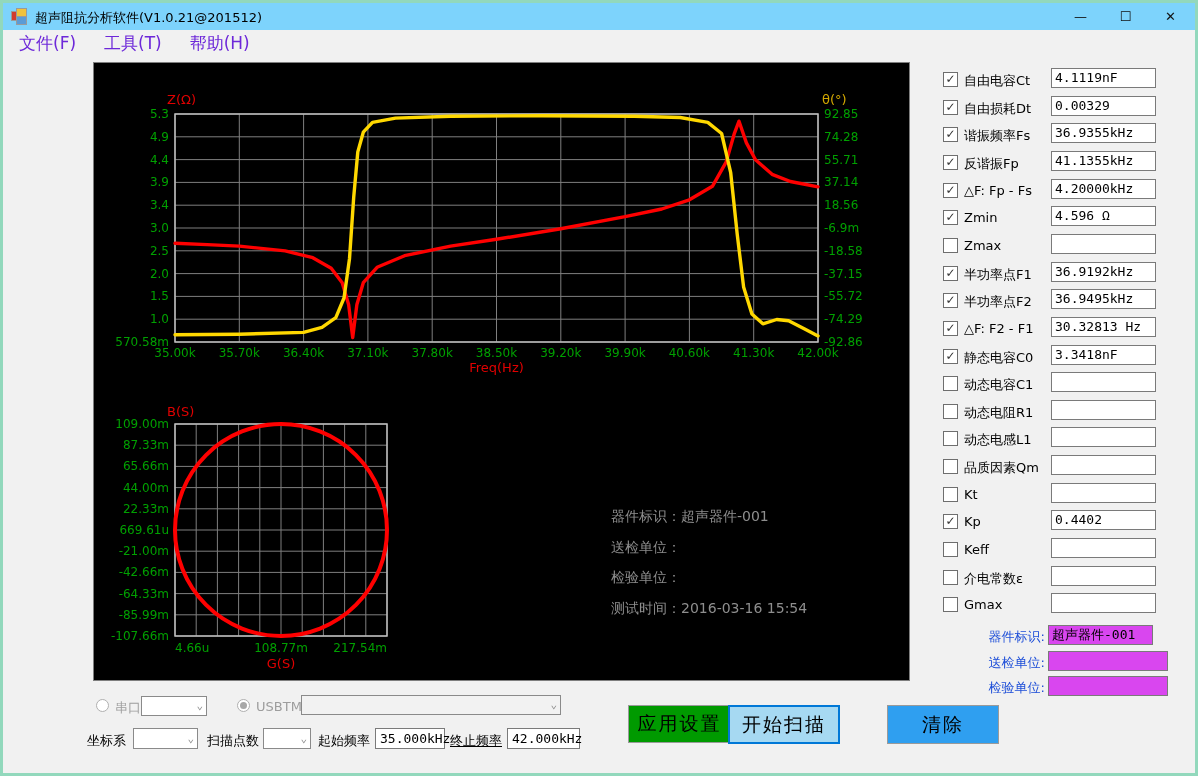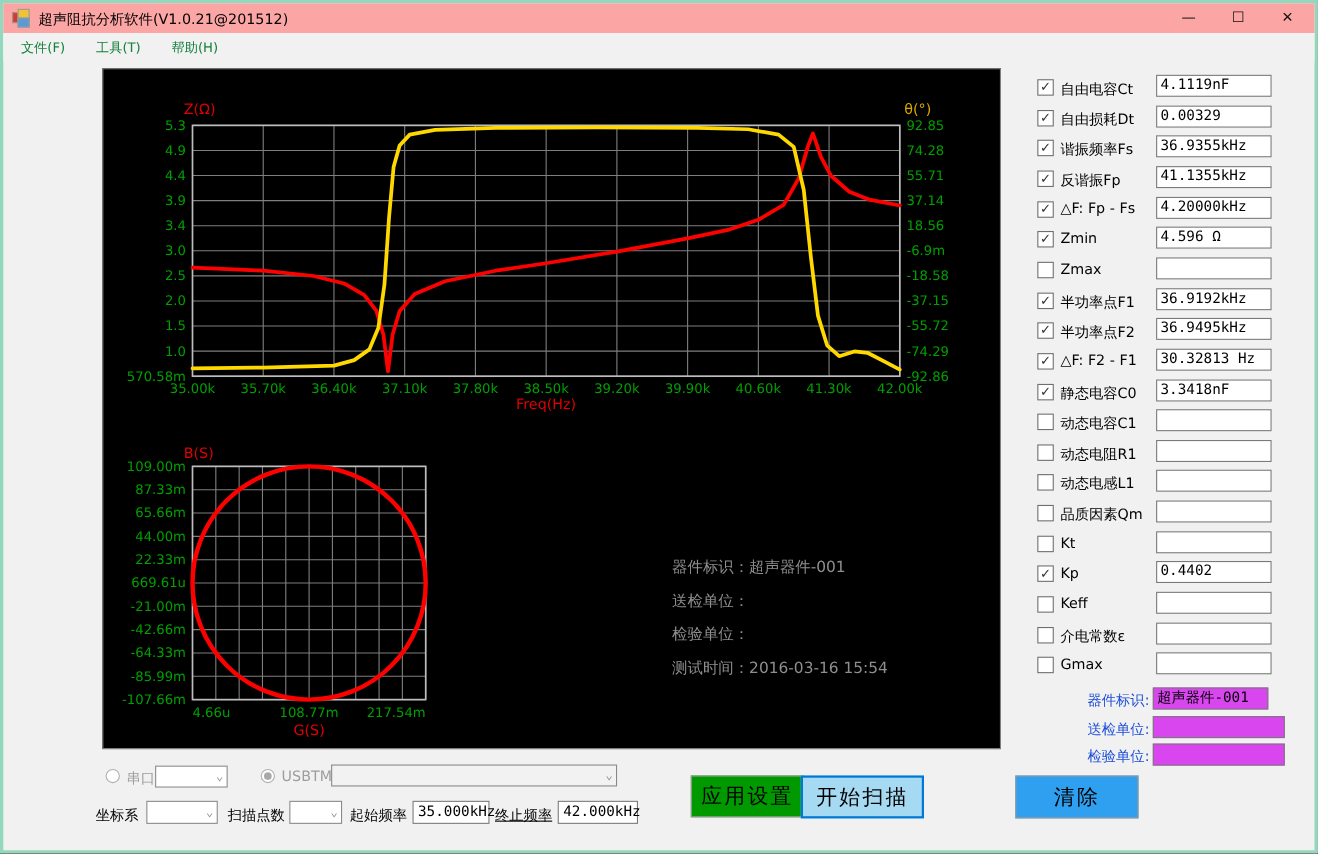--- a/index.html
+++ b/index.html
@@ -2,33 +2,33 @@
 <html><head>
 <meta charset="utf-8">
 <style>
   html,body{margin:0;padding:0;background:#444;}
   .window{
     position:relative;width:1198px;height:776px;background:#f1f1f1;
     font-family:"DejaVu Sans",sans-serif;overflow:hidden;
     box-shadow:inset 0 0 0 3px #92d8bc;
   }
   
-  .titlebar{position:absolute;left:3px;top:3px;right:3px;height:27px;background:#fca5a5;padding-left:44px;}
+  .titlebar{position:absolute;left:3px;top:3px;right:3px;height:27px;background:#7dd3fc;padding-left:44px;}
   .app-icon{position:absolute;left:8px;top:5px;width:16px;height:16px;}
   .app-icon .sq{position:absolute;border:1px solid #9a9a9a;}
   .app-icon .sq.r{left:0;top:3px;width:6px;height:8px;background:#d23b2f;}
   .app-icon .sq.y{left:5px;top:0;width:9px;height:9px;background:#f0c23c;}
   .app-icon .sq.b{left:5px;top:8px;width:9px;height:7px;background:#5b9bd5;}
   .title-text{position:absolute;left:32px;top:6px;font-size:13px;color:#000;}
   .winbtns{position:absolute;right:2px;top:0;height:27px;display:flex;}
   .winbtn{width:45px;height:27px;display:flex;align-items:center;justify-content:center;
     font-size:13px;color:#111;cursor:default;}
   
   .menubar{position:absolute;left:3px;top:30px;right:3px;height:26px;background:#f1f1f1;display:flex;align-items:center;padding-left:6px;box-sizing:border-box;}
-  .menu-item{font-size:12px;color:#15803d;padding:4px 10px;margin-right:8px;}
+  .menu-item{font-size:17px;color:#6d28d9;padding:4px 10px;margin-right:8px;}
   
   .chart-panel{position:absolute;left:93px;top:62px;width:817px;height:619px;background:#000;border:1px solid #7e7e7e;box-sizing:border-box;}
   .chart-panel svg{position:absolute;left:0;top:0;}
   .overlay-lines{position:absolute;left:517px;top:438px;color:#8e8e8e;font-size:14px;}
   .overlay-lines div{height:30.6px;line-height:30.6px;white-space:pre;}
   
   .right-panel{position:absolute;left:935px;top:65px;width:258px;}
   .rp-row{position:absolute;left:0;height:28px;width:100%;}
   .rp-check{position:absolute;left:8px;top:7px;width:13px;height:13px;background:#fff;border:1px solid #6e6e6e;
     font-size:12px;line-height:12px;text-align:center;color:#333;font-weight:bold;}
@@ -47,21 +47,21 @@
   .combo{position:absolute;background:#fff;border:1px solid #8a8a8a;box-sizing:border-box;
     font-family:"DejaVu Sans Mono",monospace;font-size:12px;color:#000;line-height:18px;padding-left:4px;white-space:pre;overflow:hidden;}
   .combo .chev{position:absolute;right:3px;top:0;color:#8a8a8a;font-size:11px;line-height:18px;}
   .combo.gray{background:#f2f2f2;}
   .field{position:absolute;background:#fff;border:1px solid #7a7a7a;box-sizing:border-box;
     font-family:"DejaVu Sans Mono",monospace;font-size:13px;color:#000;line-height:19px;padding-left:4px;white-space:pre;}
   .btn{position:absolute;height:38px;display:flex;align-items:center;justify-content:center;
     font-size:19px;color:#000;border:1px solid #9a9a9a;box-sizing:border-box;letter-spacing:2px;cursor:default;}
   .btn.apply{background:#009a00;width:103px;}
   .btn.scan{background:#a6d9f2;width:112px;border:2px solid #0078d7;}
-  .btn.clear{background:#2f9ff0;width:112px;margin-left:36px;}
+  .btn.clear{background:#2f9ff0;width:112px;}
 </style>
 </head>
 <body>
 
 <div class="window">
 
   <div class="titlebar">
     <div class="app-icon">
       <div class="sq r"></div>
         <div class="sq y"></div>

